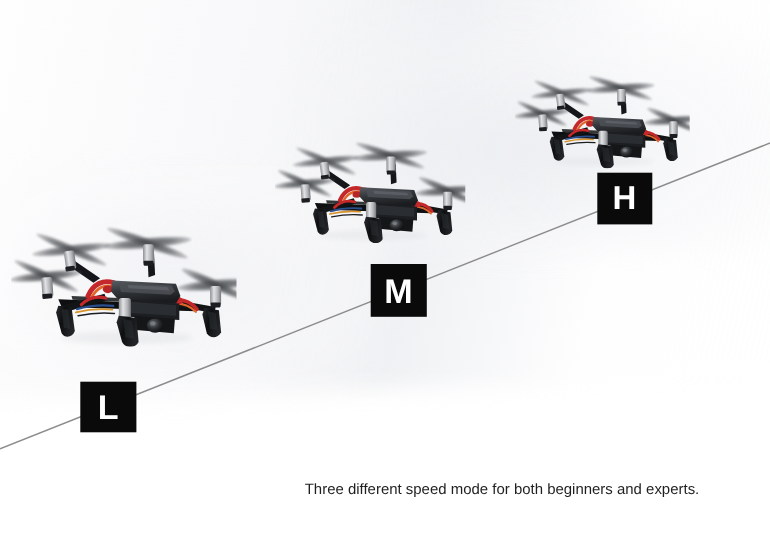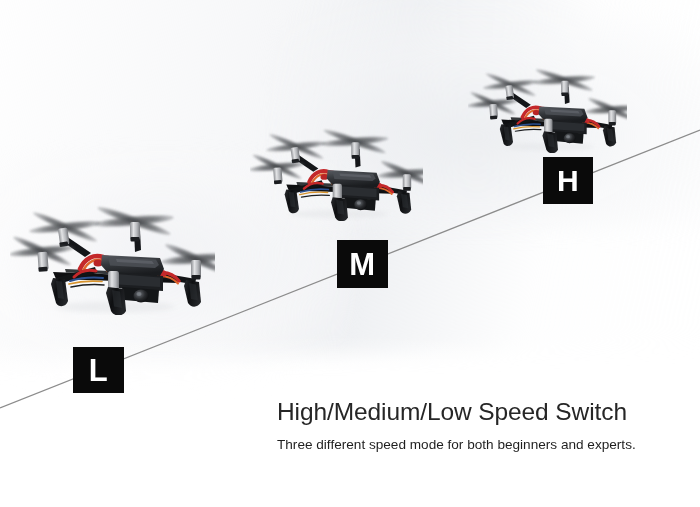--- a/index.html
+++ b/index.html
@@ -388,16 +388,15 @@
   <div class="badge" id="badge-l" style="background: rgb(10, 10, 10); color: rgb(255, 255, 255);">
     <span>L</span>
   </div>
   <div class="badge" id="badge-m" style="background: rgb(10, 10, 10); color: rgb(255, 255, 255);">
     <span>M</span>
   </div>
   <div class="badge" id="badge-h" style="background: rgb(10, 10, 10); color: rgb(255, 255, 255);">
     <span>H</span>
   </div>
 
-  <div class="caption" id="caption-title" style="color: rgb(38, 38, 38);">High/Medium/Low Speed Switch</div>
   <div class="caption" id="caption-sub" style="color: rgb(31, 31, 31);">Three different speed mode for both beginners and experts.</div>
 
 </div>
 
 </body></html>

